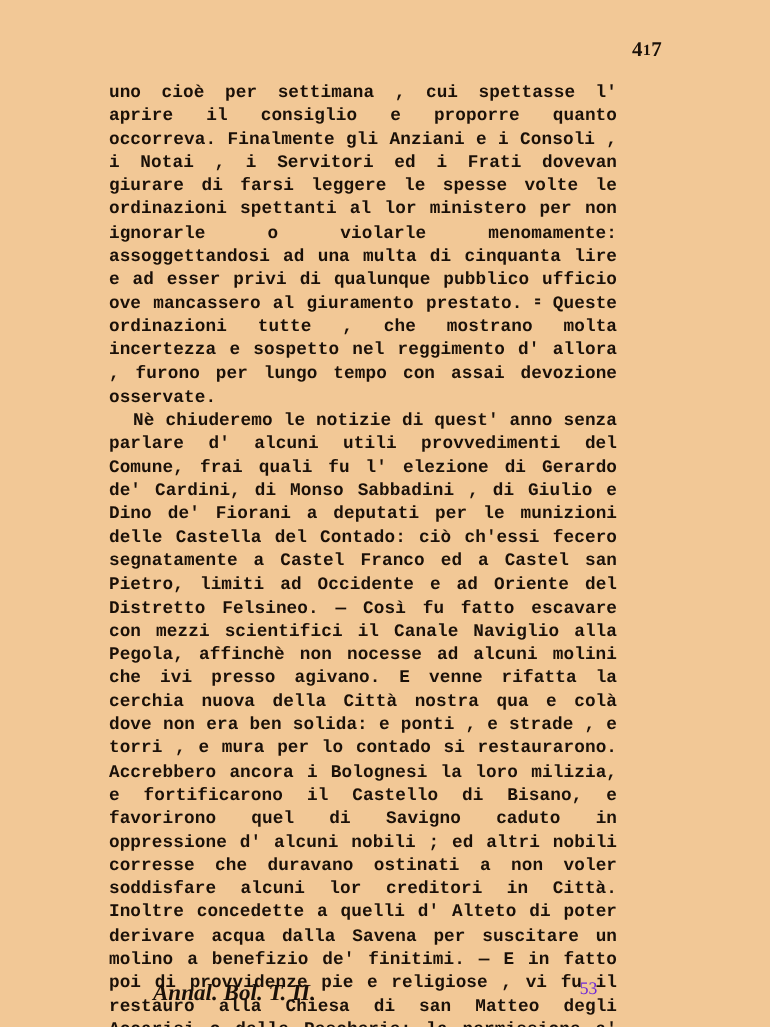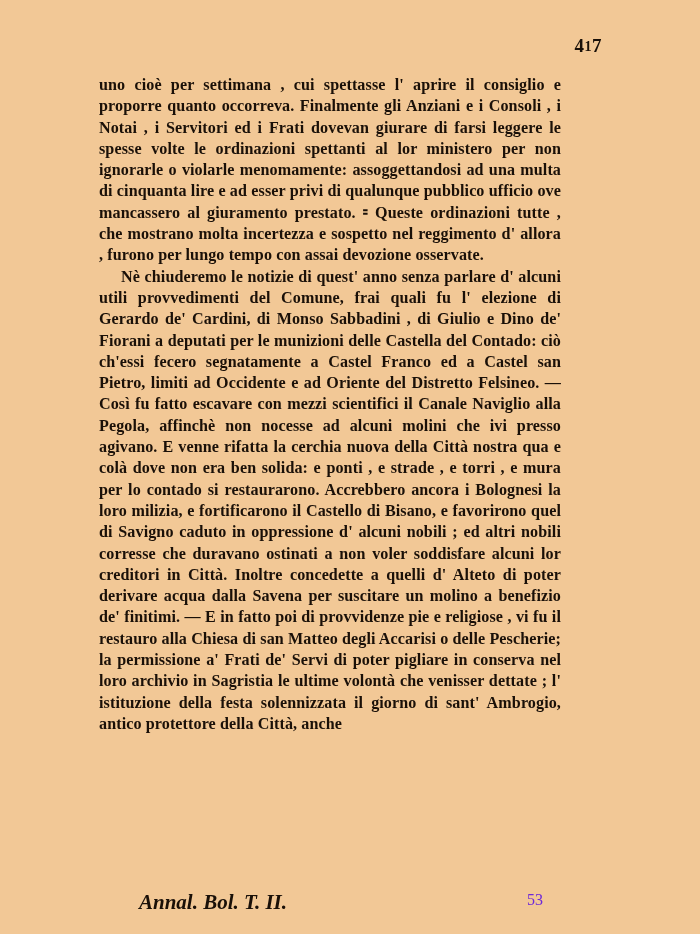--- a/index.html
+++ b/index.html
@@ -60,21 +60,21 @@
   }
   p.para {
     margin: 0;
     font-size: 16.1px;
     line-height: 21.3px;
     font-weight: bold;
     text-align: justify;
     text-justify: inter-word;
     letter-spacing: 0.1px;
     color: #1a1008;
-    font-family: Liberation Serif, serif;
+    font-family: Liberation Mono, monospace;
   }
   p.para.indent {
     text-indent: 22px;
   }
   .footer {
     position: absolute;
     bottom: 22px;
     left: 99px;
     width: 462px;
     height: 22px;

